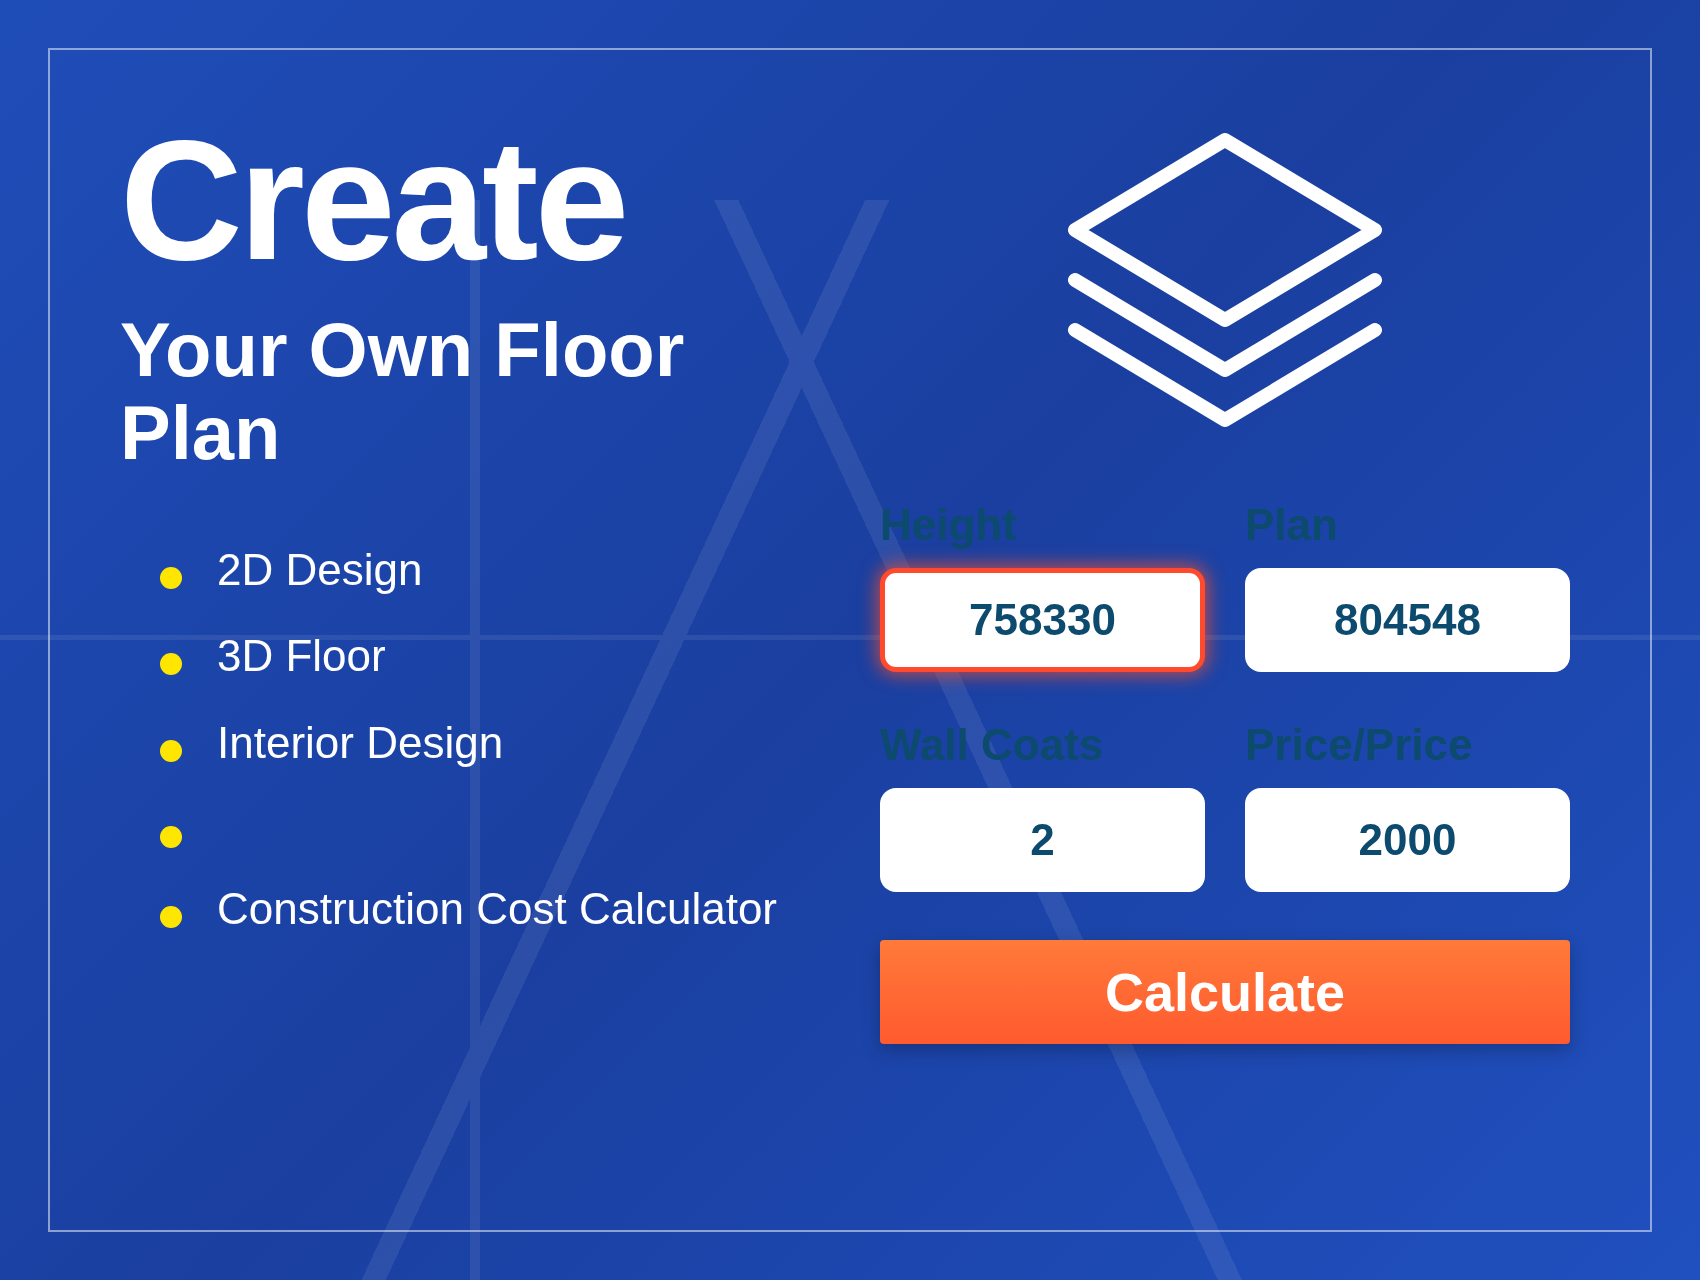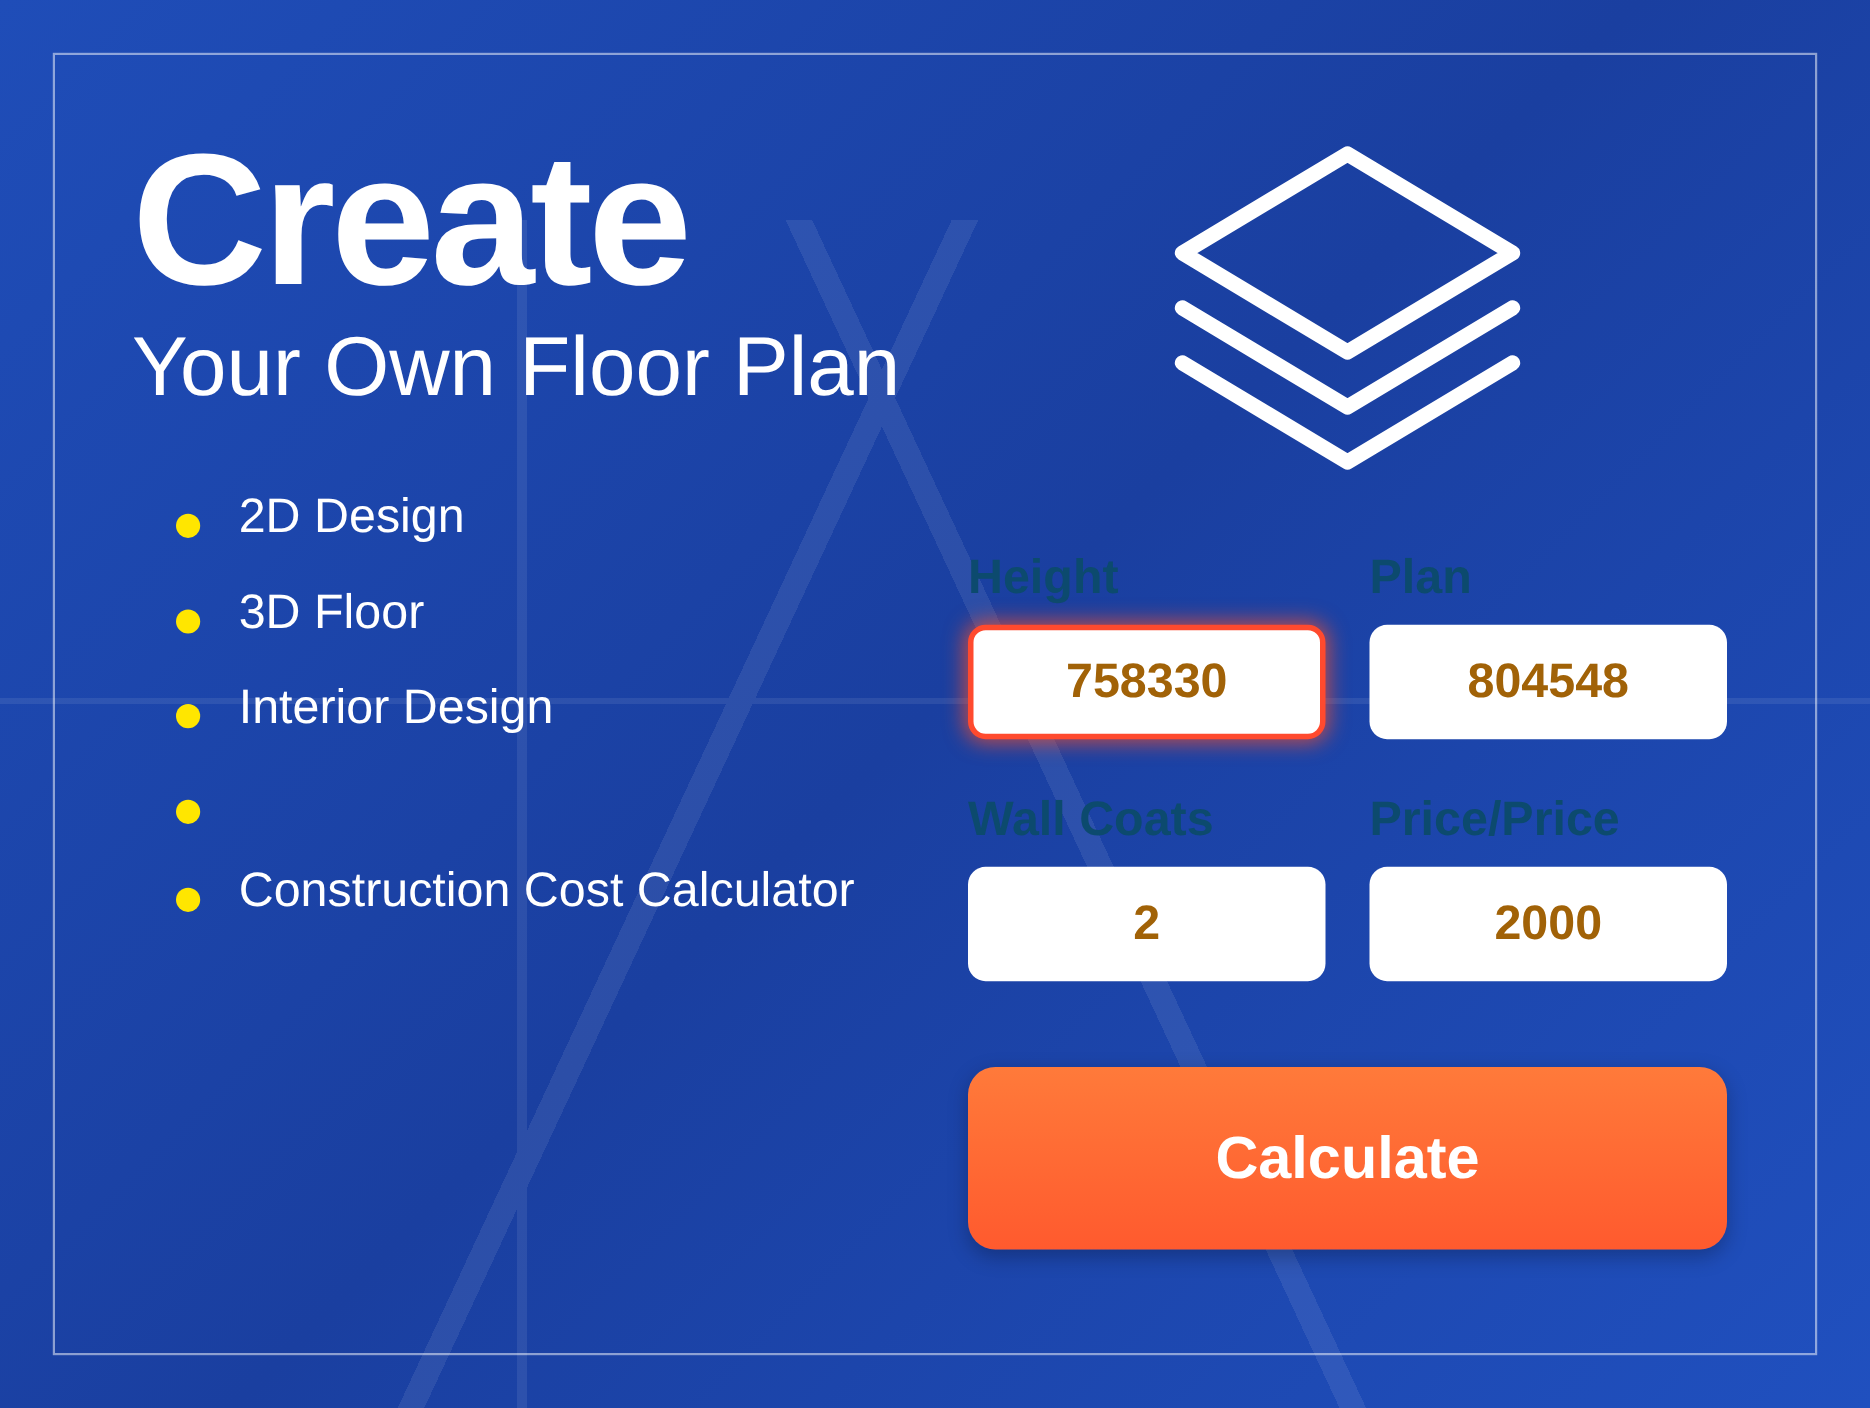--- a/index.html
+++ b/index.html
@@ -43,23 +43,23 @@
   }
   .title-big {
     font-size: 170px;
     font-weight: 800;
     letter-spacing: -4px;
     line-height: 0.95;
     margin-top: 10px;
   }
   .subtitle {
     font-size: 76px;
-    font-weight: 400;
+    font-weight: 700;
     line-height: 1.1;
-    margin-top: 10px;
+    margin-top: 26px;
   }
   .features {
     list-style: none;
     margin-top: 70px;
     padding-left: 40px;
   }
   .features li {
     display: flex;
     align-items: flex-start;
     gap: 35px;
@@ -102,37 +102,36 @@
     font-size: 44px;
     font-weight: 700;
     margin-bottom: 18px;
   }
   .field input {
     width: 100%;
     height: 104px;
     border-radius: 16px;
     border: none;
     background: #fff;
-    color: #a16207;
+    color: #0c4a6e;
     font-size: 44px;
     font-weight: 700;
     text-align: center;
     outline: none;
     font-family: inherit;
   }
   .field.active input {
     border: 5px solid #ff4a2e;
     box-shadow: 0 0 18px 3px rgba(255,80,40,0.7);
   }
   .calc-btn {
     grid-column: 1 / span 2;
-    margin-top: 30px;
-    height: 166px;
+    height: 104px;
     border: none;
-    border-radius: 25px;
+    border-radius: 4px;
     background: linear-gradient(180deg, #ff7a3a 0%, #ff5a2e 100%);
     color: #fff;
     font-size: 54px;
     font-weight: 700;
     cursor: pointer;
     box-shadow: 0 6px 18px rgba(0,0,0,0.25);
     font-family: inherit;
   }
 </style>
 </head>

